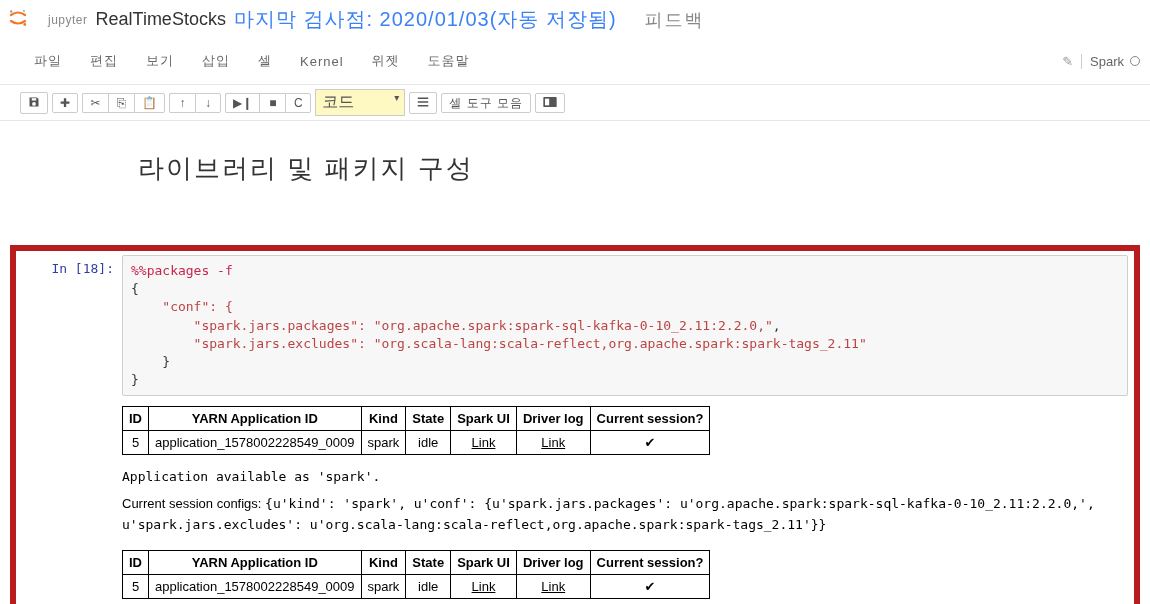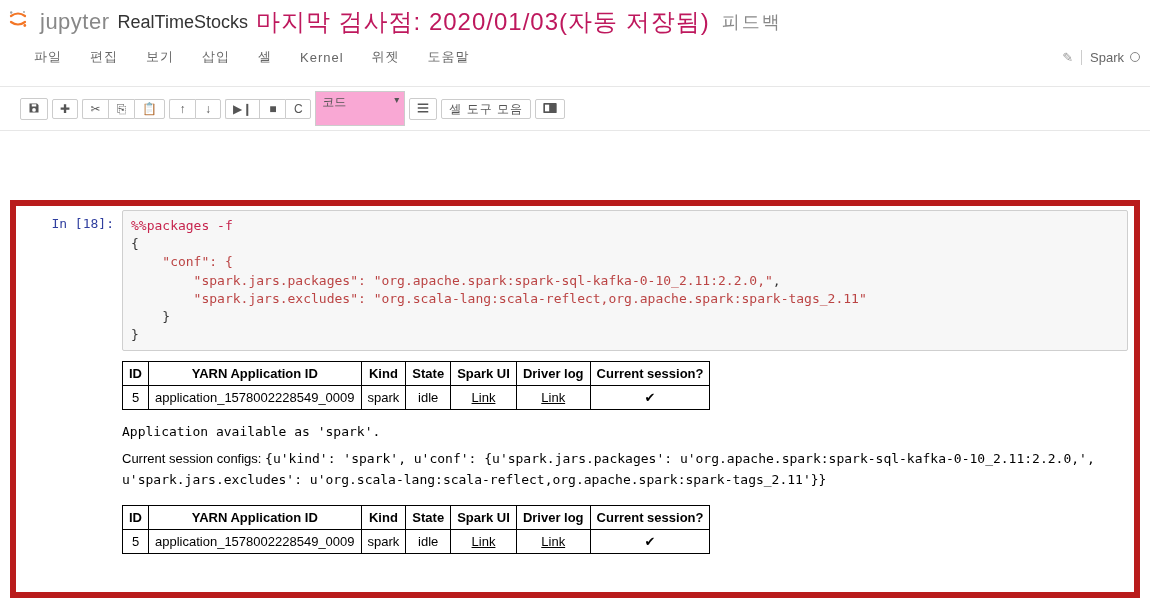--- a/index.html
+++ b/index.html
@@ -1,35 +1,35 @@
 <!DOCTYPE html>
 <html><head>
 <meta charset="utf-8">
 <style>
 * { box-sizing: border-box; margin: 0; padding: 0; }
 body { font-family: "Helvetica Neue", Helvetica, Arial, sans-serif; font-size: 13px; background: #fff; color: #000; width: 1150px; }
 .header { display: flex; align-items: center; padding: 6px 10px 4px 8px; gap: 8px; }
-.jupyter-logo { display: flex; align-items: flex-end; gap: 12px; color: #888; font-size: 22px; letter-spacing: 0.5px; }
+.jupyter-logo { display: flex; align-items: center; gap: 20px; color: #888; font-size: 12px; letter-spacing: 0.5px; }
 .logo-icon { display:inline-block; }
 .notebook-name { color: #333; font-size: 18px; font-weight: normal; }
-.checkpoint { color: #be185d; font-size: 24px; letter-spacing: 1px; }
-.feedback { color: #888; font-size: 18px; letter-spacing: 2px; margin-left: 4px; }
-.menubar { display: flex; align-items: center; padding: 2px 10px 16px 20px; gap: 0; border-bottom: 1px solid #e7e7e7; }
+.checkpoint { color: #3b82f6; font-size: 20px; letter-spacing: 1px; }
+.feedback { color: #888; font-size: 18px; letter-spacing: 2px; margin-left: 20px; }
+.menubar { display: flex; align-items: center; padding: 2px 10px 10px 20px; gap: 0; border-bottom: 1px solid #e7e7e7; margin-top: 9px; }
 .menu-item { padding: 4px 14px; color: #666; font-size: 13px; cursor: pointer; letter-spacing: 1px; }
 .menubar-right { margin-left: auto; display: flex; align-items: center; gap: 8px; }
 .pencil-icon { color: #999; font-size: 13px; }
 .kernel-name { color: #666; font-size: 13px; border-left: 1px solid #ccc; padding-left: 8px; display:flex; align-items:center; gap:6px;}
 .kernel-dot { width: 10px; height: 10px; border: 1.5px solid #888; border-radius: 50%; display: inline-block; }
 .toolbar { display: flex; align-items: center; padding: 4px 10px 4px 20px; gap: 4px; border-bottom: 1px solid #e7e7e7; background:#fff;}
 .tb-btn { border: 1px solid #ccc; background: #fff; padding: 3px 7px; font-size: 12px; cursor: pointer; border-radius: 2px; color: #555; min-width: 26px; text-align: center; line-height: 1; }
 .tb-group { display: flex; gap: 0; }
 .tb-group .tb-btn { border-radius: 0; border-right: none; }
 .tb-group .tb-btn:first-child { border-top-left-radius: 2px; border-bottom-left-radius: 2px; }
 .tb-group .tb-btn:last-child { border-top-right-radius: 2px; border-bottom-right-radius: 2px; border-right: 1px solid #ccc; }
-.tb-select { border: 1px solid #ccc; background: #f9a8d4; padding: 2px 22px 14px 6px; font-size: 12px; color: #555; appearance: none; position: relative; min-width: 90px; }
+.tb-select { border: 1px solid #ccc; background: #fef9c3; padding: 2px 22px 2px 6px; font-size: 16px; color: #555; appearance: none; position: relative; min-width: 90px; }
 .tb-select-wrap { position: relative; }
 .tb-select-wrap::after { content: "▾"; position: absolute; right: 6px; top: 3px; font-size: 10px; color: #555; pointer-events: none; }
 .notebook-area { padding: 30px 10px 10px 10px; }
 .heading-row { padding: 0 0 20px 128px; }
 .heading-text { font-size: 26px; color: #333; letter-spacing: 2px; font-weight: normal; }
 .cell { display: flex; border: 6px solid #b91c1c; padding: 4px 6px 26px 6px; margin-top: 39px; }
 .cell-prompt { width: 100px; text-align: right; padding: 6px 8px 0 0; font-family: monospace; font-size: 13px; }
 .in-prompt { color: #303F9F; }
 .cell-body { flex: 1; }
 .code-input { background: #f7f7f7; border: 1px solid #cfcfcf; padding: 6px 8px; font-family: monospace; font-size: 13px; line-height: 1.4; border-radius: 2px; margin-bottom: 10px; white-space: pre; overflow-x: auto; color:#000;}
@@ -113,20 +113,23 @@
         <rect x="1" y="12" width="14" height="2" fill="#555"></rect>
       </svg></button>
   <button class="tb-btn" style="letter-spacing:1px">셀 도구 모음</button>
   <button class="tb-btn"><svg width="14" height="10" viewBox="0 0 16 12">
         <rect x="0" y="0" width="16" height="12" rx="1" fill="#555"></rect>
         <rect x="2" y="2" width="5" height="8" fill="#fff"></rect>
       </svg></button>
 </div>
 
 <div class="notebook-area">
+  <div class="heading-row">
+    <h2 class="heading-text">라이브러리 및 패키지 구성</h2>
+  </div>
 
   <div class="cell">
     <div class="cell-prompt">
       <span class="in-prompt">In [18]:</span>
     </div>
     <div class="cell-body">
       <div class="code-input"><span class="code-magic">%%packages -f</span>
 <span class="code-punct">{</span>
 <span class="code-str">    "conf": {</span>
 <span class="code-str">        "spark.jars.packages": </span><span class="code-str">"org.apache.spark:spark-sql-kafka-0-10_2.11:2.2.0,"</span><span class="code-punct">,</span>

